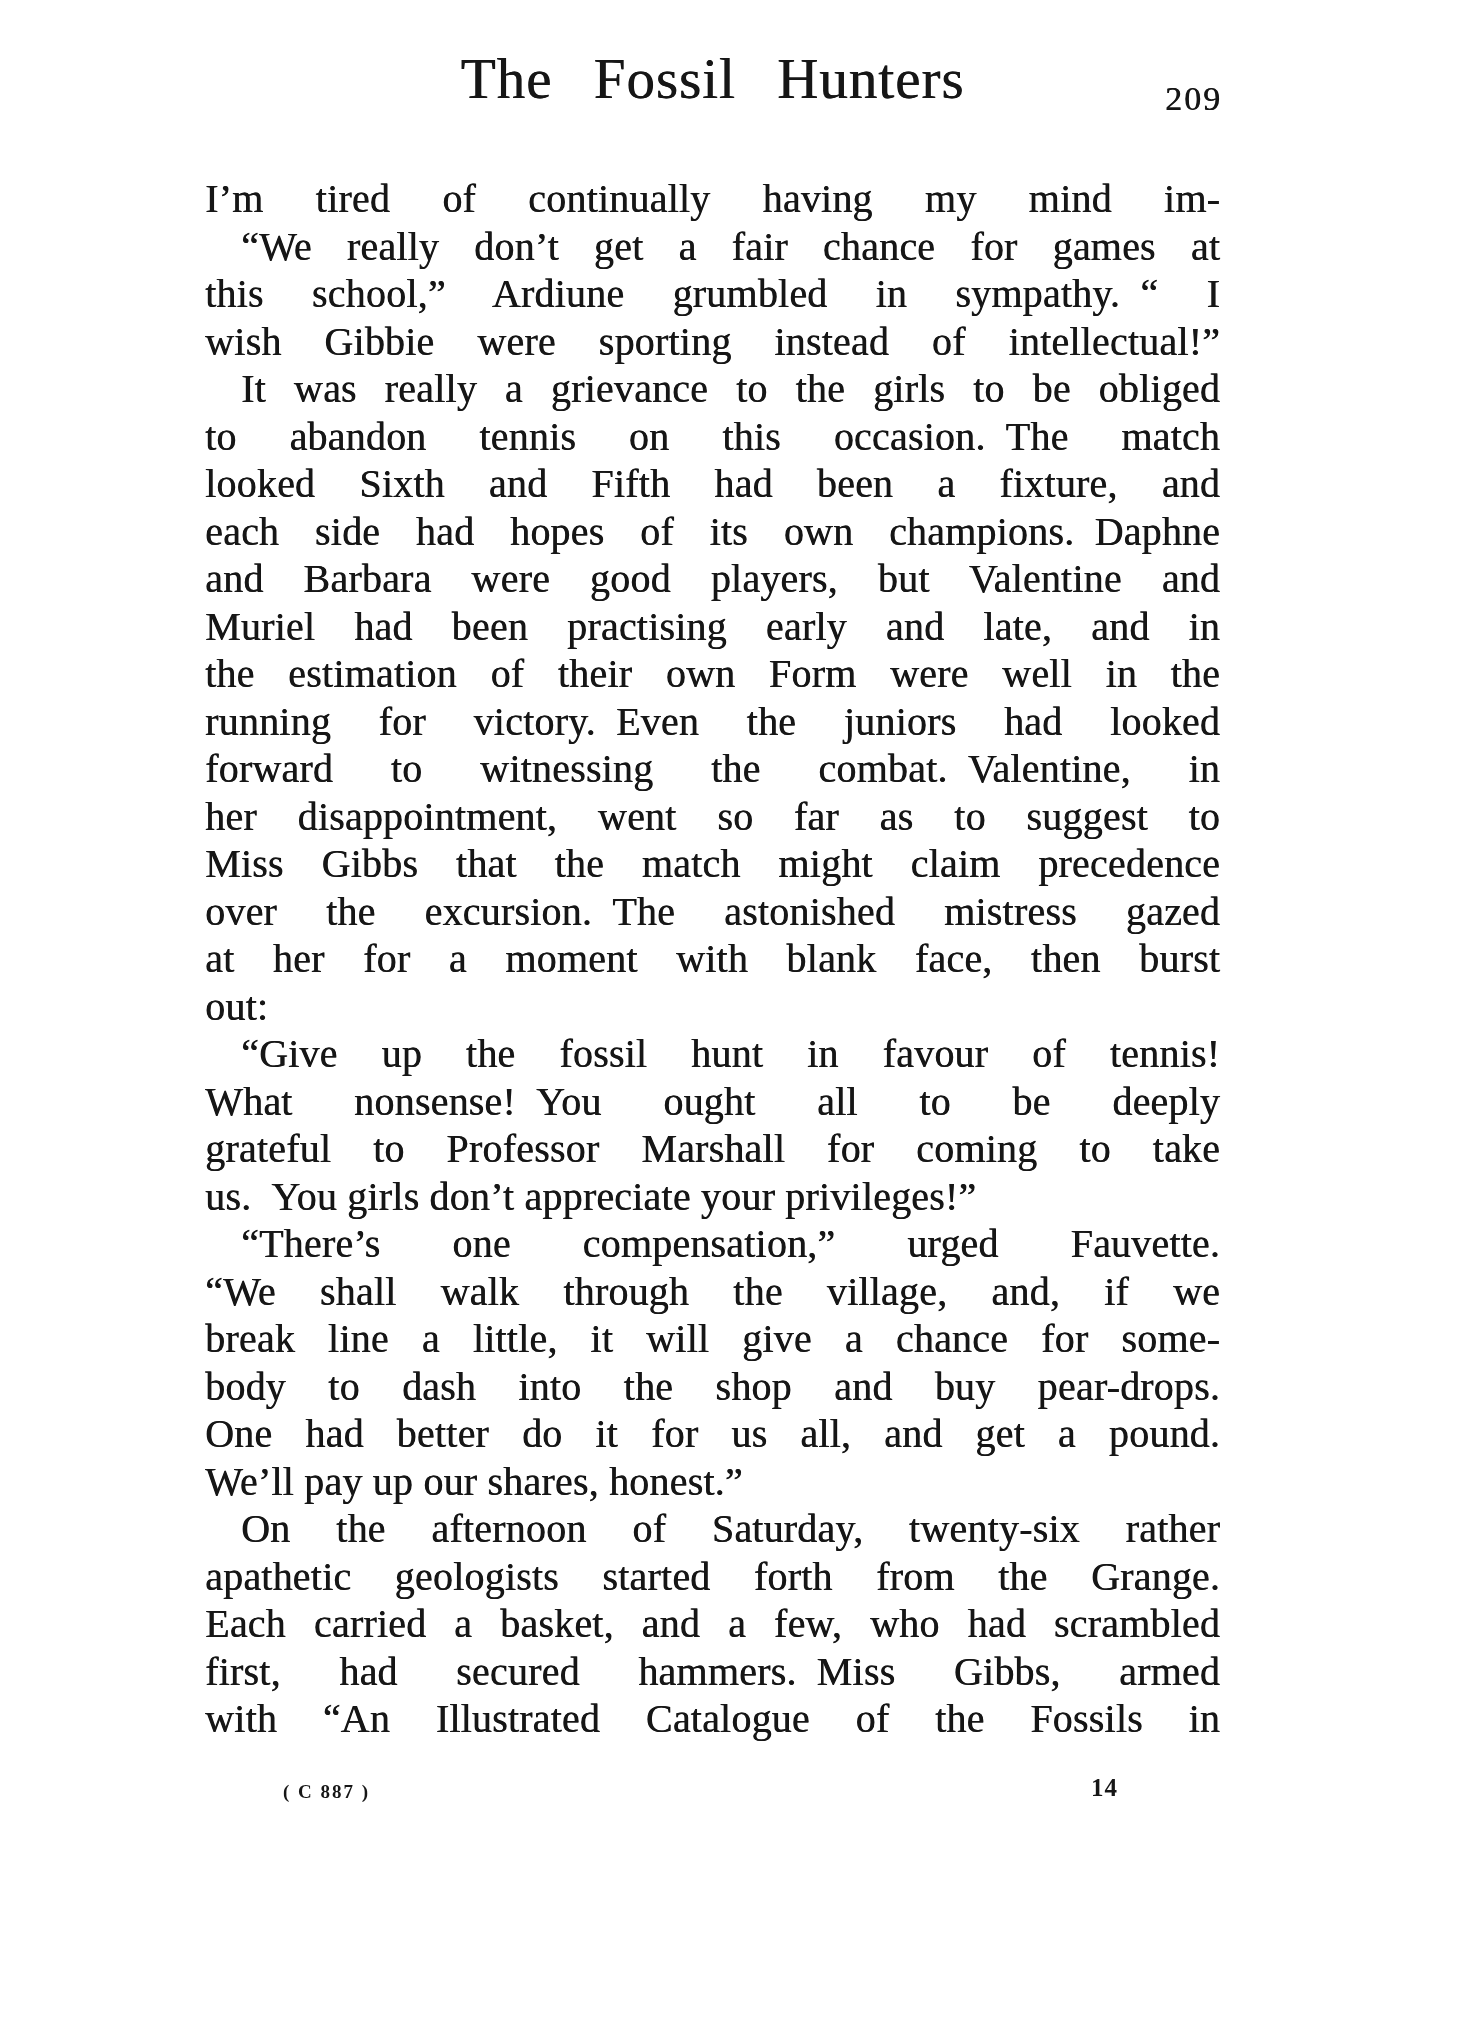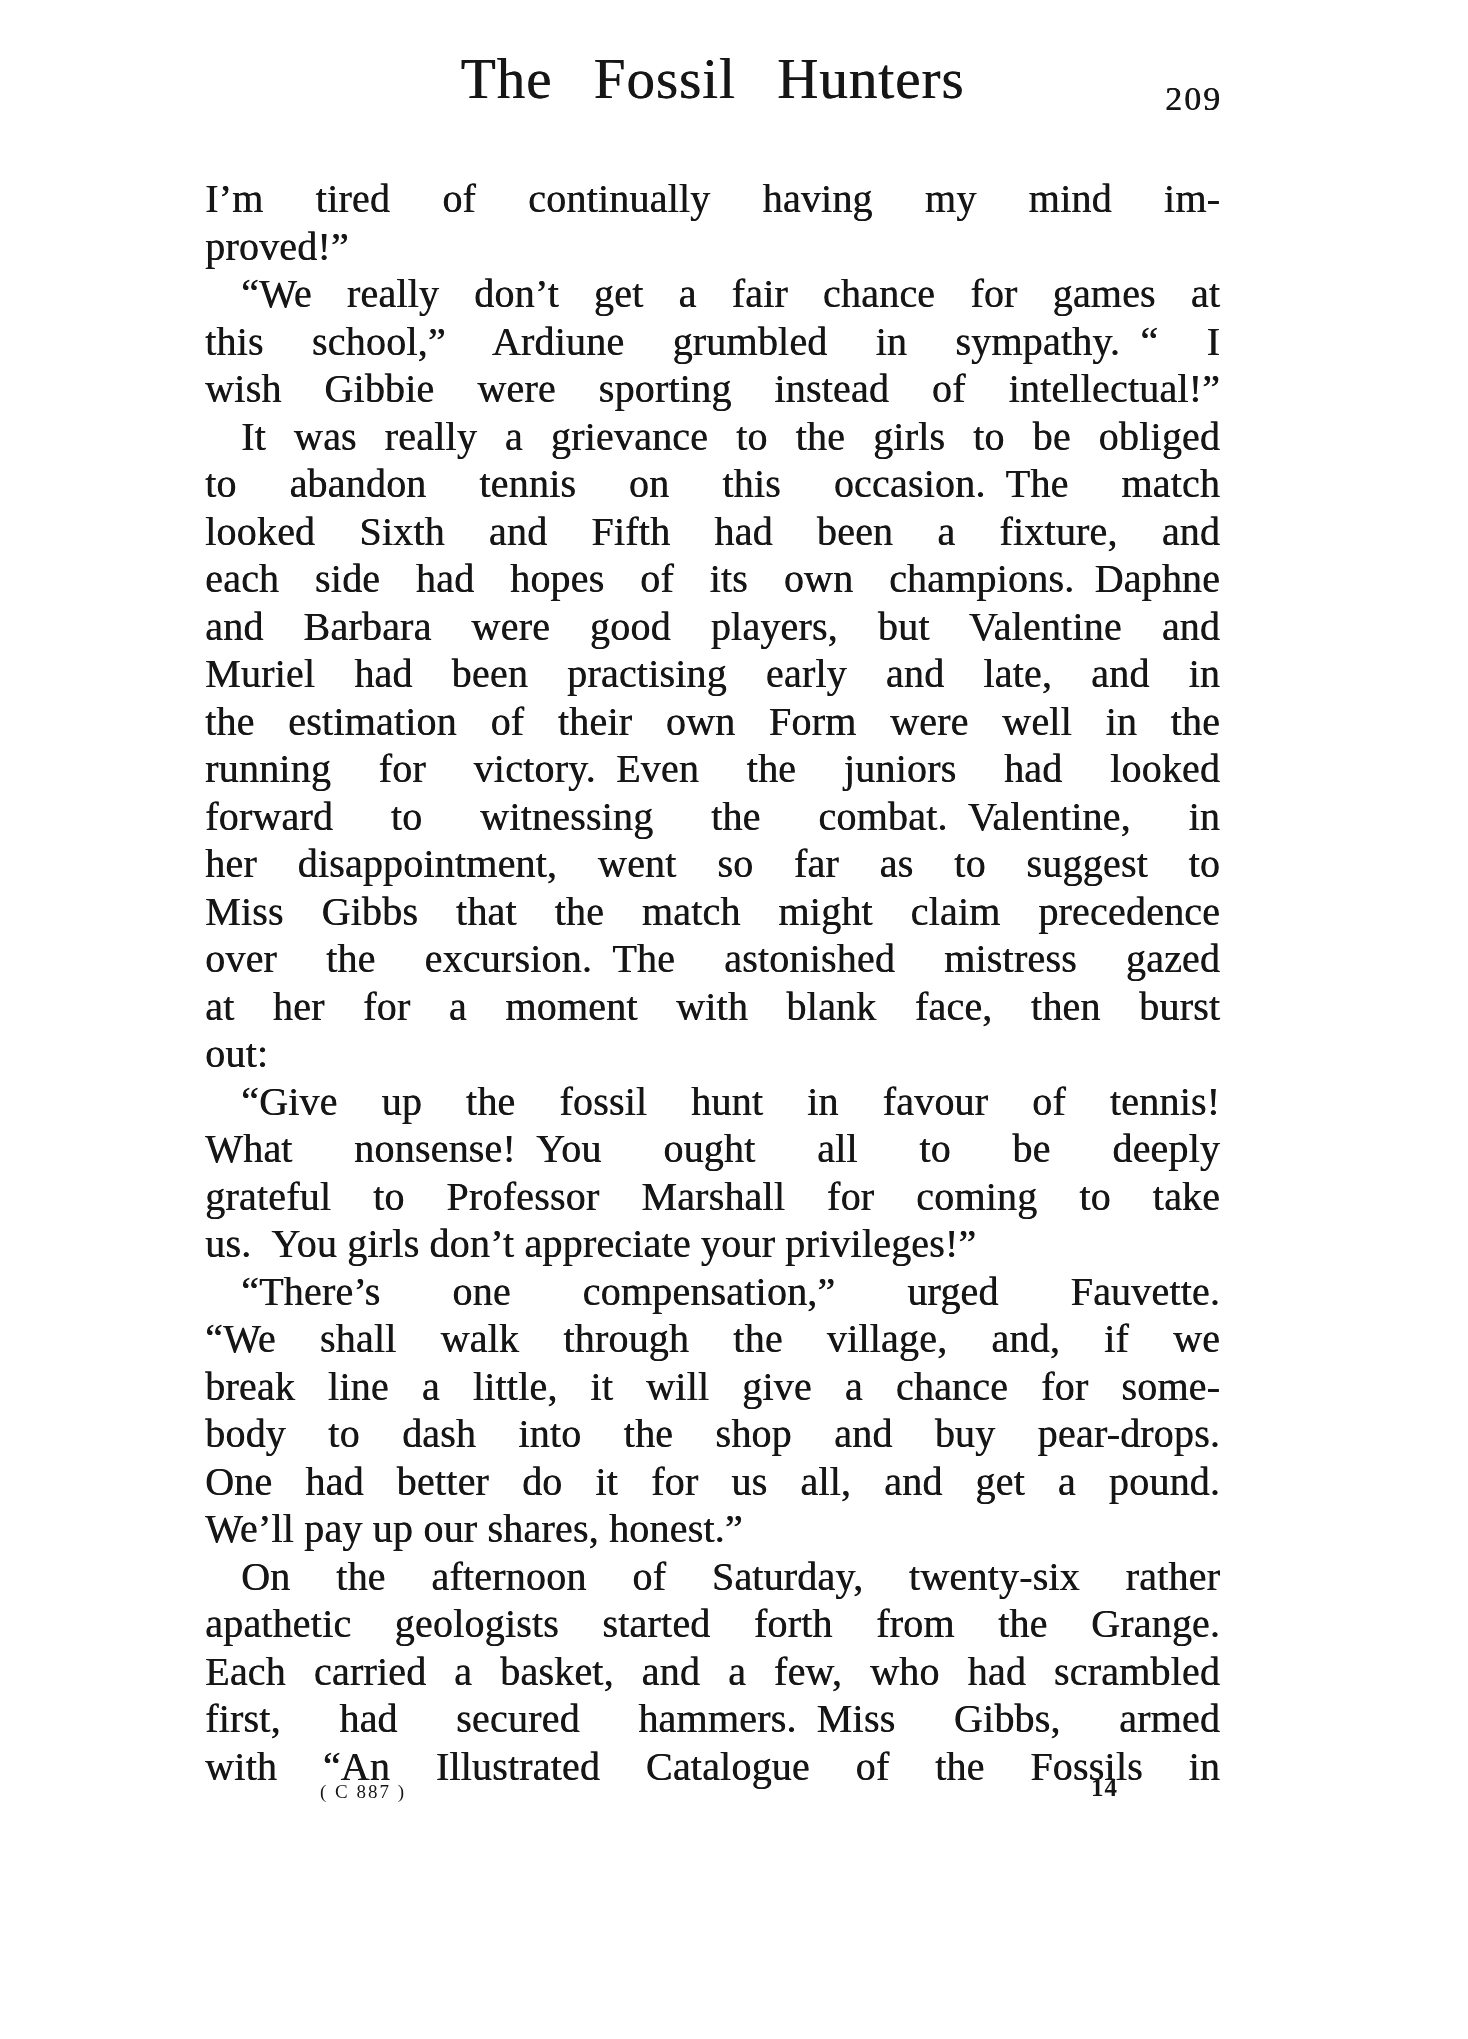--- a/index.html
+++ b/index.html
@@ -61,23 +61,22 @@
     text-align-last: left;
   }
   .line.indent {
     text-indent: 36px;
   }
   .footer-sig {
     position: absolute;
     top: 1781px;
     left: 283px;
     font-size: 19px;
-    font-weight: normal;
+    font-weight: bold;
     letter-spacing: 2px;
-    margin-left: 37px;
   }
   .footer-gather {
     position: absolute;
     top: 1774px;
     left: 1091px;
     font-size: 25px;
     font-weight: bold;
     letter-spacing: 1px;
     text-align: center;
   }
@@ -88,21 +87,20 @@
 <div class="page">
 
   <div class="header">
     <span class="title">The Fossil Hunters</span>
   </div>
 
   <div class="pagenum">209</div>
 
   <div class="body-text">
       <div class="line">I’m tired of continually having my mind im-</div>
-      <div class="line end">proved!”</div>
       <div class="line indent">“We really don’t get a fair chance for games at</div>
       <div class="line">this school,” Ardiune grumbled in sympathy. “ I</div>
       <div class="line">wish Gibbie were sporting instead of intellectual!”</div>
       <div class="line indent">It was really a grievance to the girls to be obliged</div>
       <div class="line">to abandon tennis on this occasion. The match</div>
       <div class="line">looked Sixth and Fifth had been a fixture, and</div>
       <div class="line">each side had hopes of its own champions. Daphne</div>
       <div class="line">and Barbara were good players, but Valentine and</div>
       <div class="line">Muriel had been practising early and late, and in</div>
       <div class="line">the estimation of their own Form were well in the</div>

